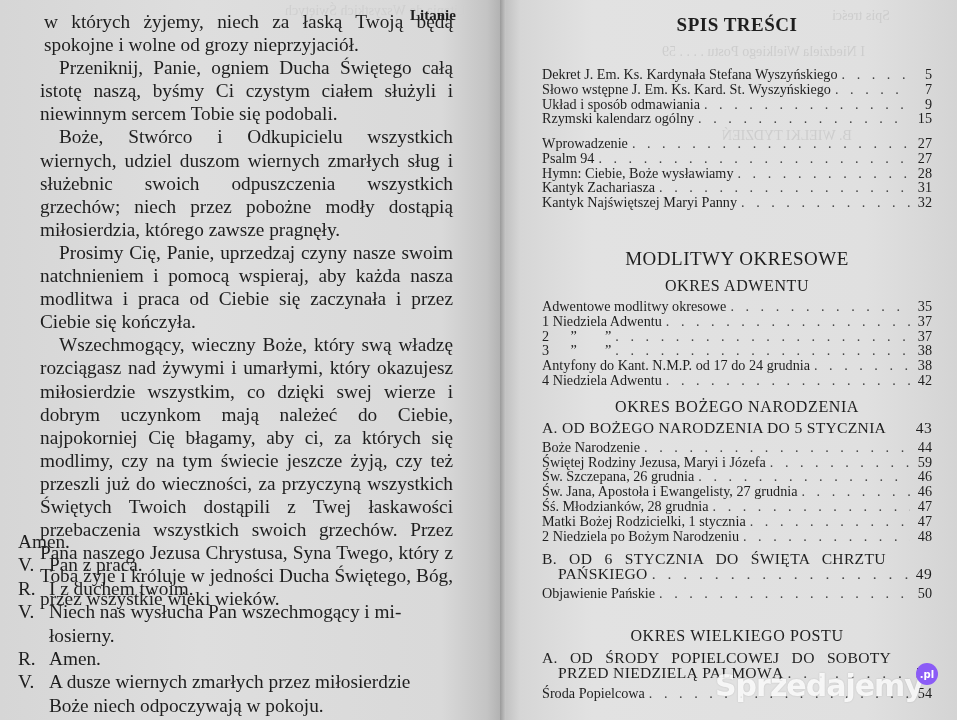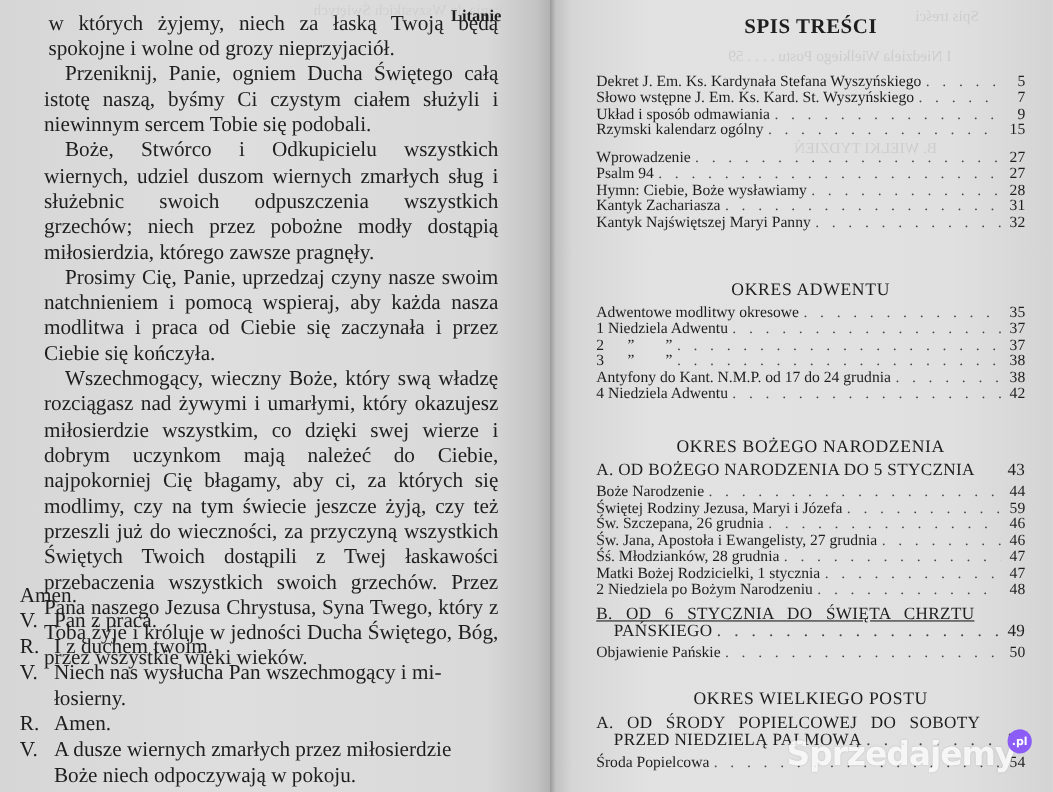--- a/index.html
+++ b/index.html
@@ -173,20 +173,21 @@
             </div>
           <div class="entry">
               <span class="label">Kantyk Najświętszej Maryi Panny</span>
               <span class="dots"></span>
               <span class="page">32</span>
             </div>
         </div>
       </div>
 
       <div class="section" style="top:248px;">
+        <h2>MODLITWY OKRESOWE</h2>
         <h3 style="margin-top:7px;">OKRES ADWENTU</h3>
         <div class="entries" style="margin-top:4px;">
           <div class="entry">
               <span class="label">Adwentowe modlitwy okresowe</span>
               <span class="dots"></span>
               <span class="page">35</span>
             </div>
           <div class="entry">
               <span class="label">1 Niedziela Adwentu</span>
               <span class="dots"></span>
@@ -254,21 +255,21 @@
               <span class="dots"></span>
               <span class="page">47</span>
             </div>
           <div class="entry">
               <span class="label">2 Niedziela po Bożym Narodzeniu</span>
               <span class="dots"></span>
               <span class="page">48</span>
             </div>
           <div style="height:9px"></div>
           <div class="entry big wrap">
-            <div style="word-spacing:8px;text-decoration:underline;">B. OD 6 STYCZNIA DO ŚWIĘTA CHRZTU</div>
+            <div style="word-spacing:8px;">B. OD 6 STYCZNIA DO ŚWIĘTA CHRZTU</div>
             <div class="line2">
                 <span class="label">PAŃSKIEGO</span>
                 <span class="dots"></span>
                 <span class="page">49</span>
               </div>
           </div>
           <div style="height:4px"></div>
           <div class="entry">
               <span class="label">Objawienie Pańskie</span>
               <span class="dots"></span>

